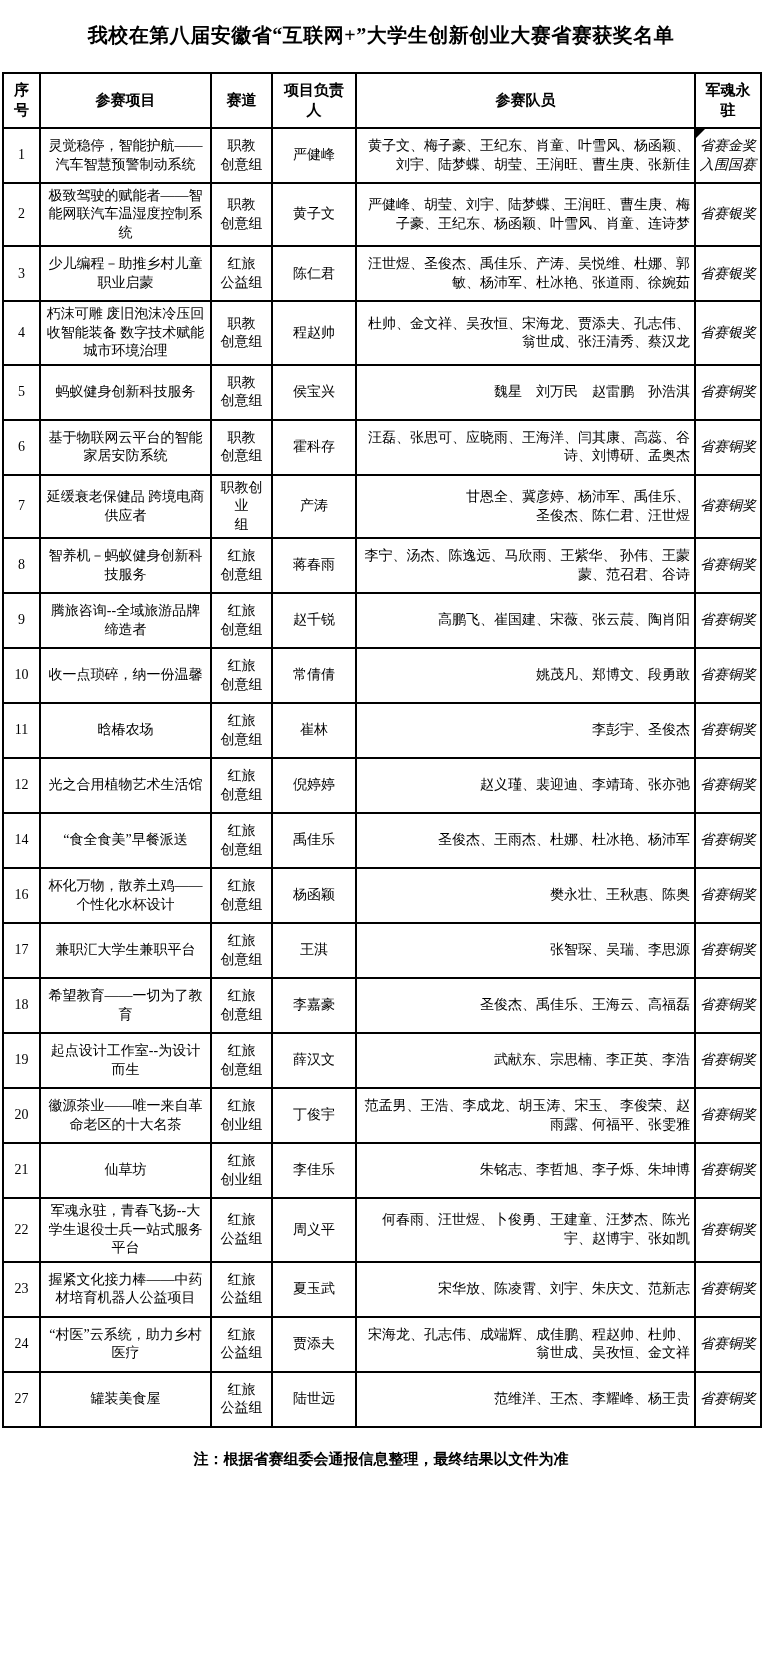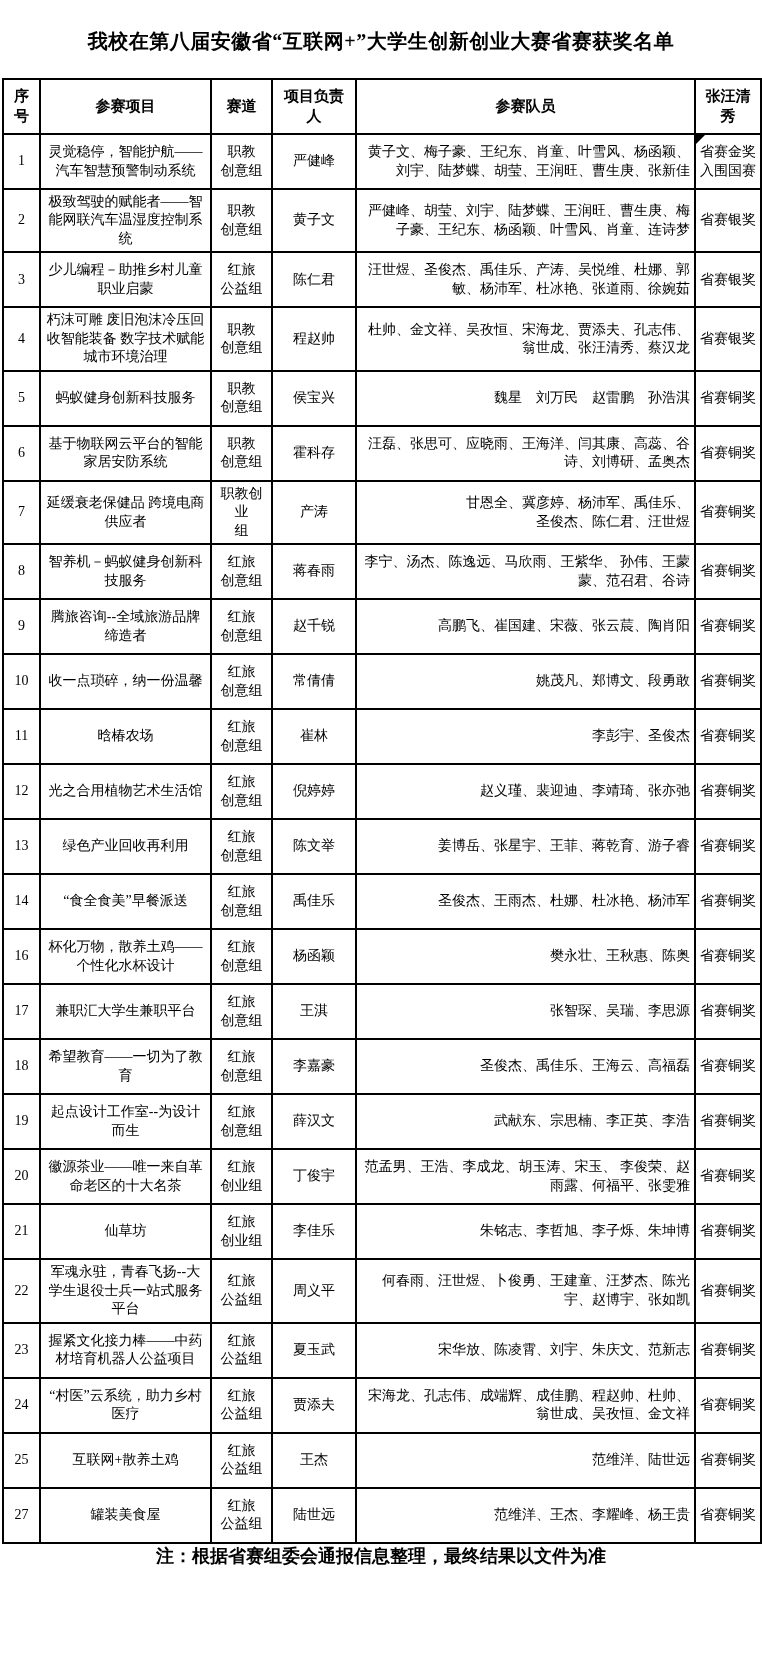--- a/index.html
+++ b/index.html
@@ -12,21 +12,21 @@
     color: #000000;
     font-family: "Liberation Serif", serif;
   }
   .page {
     width: 762px;
     height: 1655px;
     background: #ffffff;
     box-sizing: border-box;
   }
   .title {
-    padding-top: 28px;
+    padding-top: 22px;
     text-align: center;
     font-weight: bold;
     font-size: 20px;
     letter-spacing: 0.5px;
     line-height: 1.3;
   }
   table.awards {
     border-collapse: collapse;
     table-layout: fixed;
     width: 758px;
@@ -50,34 +50,36 @@
   }
   table.awards tr { height: 55px; }
   td.c { text-align: center; }
   td.members { text-align: right; padding-left: 6px; }
   .pre { white-space: pre-line; }
   td.award-cell {
     position: relative;
     text-align: left;
     padding-left: 2px;
     padding-right: 2px;
+    font-style: italic;
   }
   .corner-marker {
     position: absolute;
     top: 0;
     left: 0;
     width: 0;
     height: 0;
     border-top: 9px solid #000000;
     border-right: 9px solid transparent;
   }
   .footer-note {
+    margin-top: 22px;
     text-align: center;
     font-weight: bold;
-    font-size: 18px;
+    font-size: 15px;
   }
 </style>
 </head>
 <body>
 
 <div class="page">
 
   <div class="title">我校在第八届安徽省“互联网+”大学生创新创业大赛省赛获奖名单</div>
 
   <table class="awards">
@@ -89,21 +91,21 @@
       <col style="width:339px">
       <col style="width:66px">
     </colgroup>
     <thead>
       <tr>
         <th>序号</th>
         <th>参赛项目</th>
         <th>赛道</th>
         <th>项目负责人</th>
         <th>参赛队员</th>
-        <th>张汪清秀</th>
+        <th>军魂永驻</th>
       </tr>
     </thead>
     <tbody id="table-body">
         <tr>
           <td class="c">1</td>
           <td class="c">灵觉稳停，智能护航——汽车智慧预警制动系统</td>
           <td class="c pre">职教
 创意组</td>
           <td class="c">严健峰</td>
           <td class="members pre">黄子文、梅子豪、王纪东、肖童、叶雪风、杨函颖、刘宇、陆梦蝶、胡莹、王润旺、曹生庚、张新佳</td>
@@ -204,29 +206,20 @@
         <tr>
           <td class="c">12</td>
           <td class="c">光之合用植物艺术生活馆</td>
           <td class="c pre">红旅
 创意组</td>
           <td class="c">倪婷婷</td>
           <td class="members pre">赵义瑾、裴迎迪、李靖琦、张亦弛</td>
           <td class="award-cell pre">省赛铜奖</td>
         </tr>
         <tr>
-          <td class="c">13</td>
-          <td class="c">绿色产业回收再利用</td>
-          <td class="c pre">红旅
-创意组</td>
-          <td class="c">陈文举</td>
-          <td class="members pre">姜博岳、张星宇、王菲、蒋乾育、游子睿</td>
-          <td class="award-cell pre">省赛铜奖</td>
-        </tr>
-        <tr>
           <td class="c">14</td>
           <td class="c">“食全食美”早餐派送</td>
           <td class="c pre">红旅
 创意组</td>
           <td class="c">禹佳乐</td>
           <td class="members pre">圣俊杰、王雨杰、杜娜、杜冰艳、杨沛军</td>
           <td class="award-cell pre">省赛铜奖</td>
         </tr>
         <tr>
           <td class="c">16</td>
@@ -303,29 +296,20 @@
         <tr>
           <td class="c">24</td>
           <td class="c">“村医”云系统，助力乡村医疗</td>
           <td class="c pre">红旅
 公益组</td>
           <td class="c">贾添夫</td>
           <td class="members pre">宋海龙、孔志伟、成端辉、成佳鹏、程赵帅、杜帅、翁世成、吴孜恒、金文祥</td>
           <td class="award-cell pre">省赛铜奖</td>
         </tr>
         <tr>
-          <td class="c">25</td>
-          <td class="c">互联网+散养土鸡</td>
-          <td class="c pre">红旅
-公益组</td>
-          <td class="c">王杰</td>
-          <td class="members pre">范维洋、陆世远</td>
-          <td class="award-cell pre">省赛铜奖</td>
-        </tr>
-        <tr>
           <td class="c">27</td>
           <td class="c">罐装美食屋</td>
           <td class="c pre">红旅
 公益组</td>
           <td class="c">陆世远</td>
           <td class="members pre">范维洋、王杰、李耀峰、杨王贵</td>
           <td class="award-cell pre">省赛铜奖</td>
         </tr>
       </tbody>
   </table>

